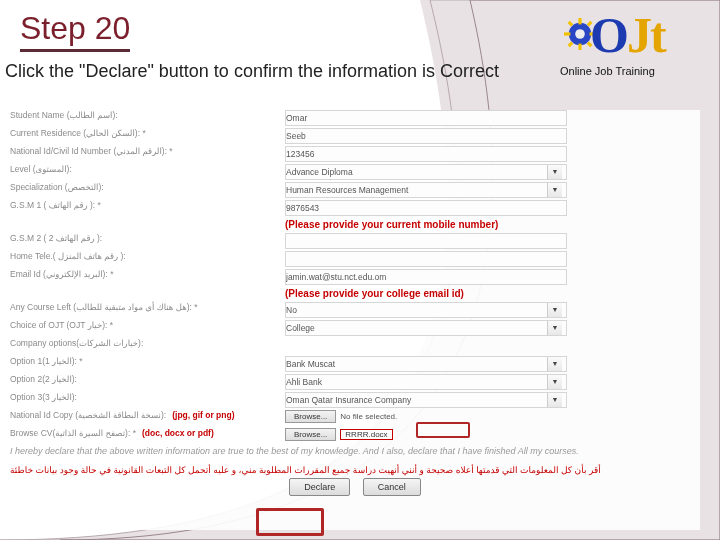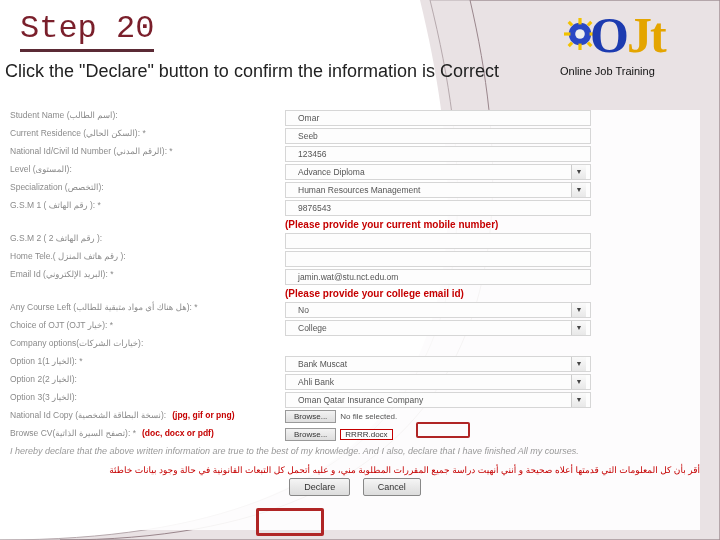--- a/index.html
+++ b/index.html
@@ -1,39 +1,39 @@
 <!DOCTYPE html>
 <html><head>
 <meta charset="utf-8">
 <style>
   html,body{margin:0;padding:0;width:720px;height:540px;font-family:Arial,Helvetica,sans-serif;overflow:hidden;background:#fff}
   .slide{position:relative;width:720px;height:540px;background:#fff}
   .bg-curve{position:absolute;right:0;top:0;bottom:0;width:720px;pointer-events:none}
-  .title{position:absolute;left:20px;top:10px;font-family:Liberation Mono, monospace;font-size:32px;color:#7a1f2b;border-bottom:3px solid #5b2a35;padding-bottom:2px;z-index:3}
+  .title{position:absolute;left:20px;top:10px;font-family:Liberation Sans, sans-serif;font-size:32px;color:#7a1f2b;border-bottom:3px solid #5b2a35;padding-bottom:2px;z-index:3}
   .subtitle{position:absolute;left:5px;top:60px;font-size:18px;color:#222;line-height:1.25;width:510px;z-index:3}
   .logo{position:absolute;right:30px;top:8px;width:130px;text-align:left;z-index:5}
   .logo-mark{position:relative;height:55px}
   .cog{position:absolute;left:4px;top:10px;width:32px;height:32px}
   .ojt{position:absolute;left:30px;top:-2px;font-family:Georgia,serif;font-size:50px;font-weight:bold;letter-spacing:-2px}
   .ojt .o{color:#1d3bb0}.ojt .j{color:#e4a500}.ojt .t{color:#e4a500}
   .logo-txt{font-size:11px;color:#111;margin-top:2px}
   .form-area{position:absolute;left:10px;top:110px;width:690px;height:420px;background:rgba(255,255,255,0.9);z-index:2}
   .row{display:flex;align-items:flex-start;font-size:8.5px;color:#8a8a8a;height:18px}
   .lab{width:275px;display:flex;align-items:center}
   .val-wrap{position:relative;flex:1}
-  .val{border:1px solid #d6d6d6;background:#fdfdfd;font-size:8.5px;color:#555;padding:2px 12px;width:280px;height:10px;line-height:10px;white-space:nowrap;overflow:hidden}
+  .val{border:1px solid #d6d6d6;background:#fdfdfd;font-size:8.5px;color:#555;padding:2px 0;width:280px;height:10px;line-height:10px;white-space:nowrap;overflow:hidden}
   .dd{position:relative}
   .dd .chev{position:absolute;right:4px;top:0;bottom:0;width:14px;border-left:1px solid #ccc;background:linear-gradient(#fafafa,#e8e8e8);display:flex;align-items:center;justify-content:center;font-size:7px;color:#444}
   .hint{font-size:10px;color:#c50000;font-weight:bold;margin:1px 0 3px 275px}
   .ext-hint{color:#c50000;font-size:8.5px;margin-left:6px;font-weight:bold}
   .file-btn{display:inline-block;background:linear-gradient(#f3f3f3,#dedede);border:1px solid #999;font-size:8px;color:#333;padding:1px 8px;margin-right:4px}
   .file-name{display:inline-block;border:1px solid #c50000;padding:0 4px;font-size:8px;color:#333}
   .file-txt{font-size:8px;color:#555}
   .declare{margin-top:0;font-size:9px;color:#999;line-height:1.3;font-style:italic}
-  .ar{direction:rtl;text-align:right;margin-top:6px;font-size:9px;color:#c50000;line-height:1.4}
+  .ar{direction:rtl;text-align:left;margin-top:6px;font-size:9px;color:#c50000;line-height:1.4}
   .actions{margin-top:0;text-align:center}
   .btn{display:inline-block;background:linear-gradient(#f5f5f5,#dcdcdc);border:1px solid #888;font-size:9px;color:#333;padding:3px 14px;margin:0 4px;border-radius:2px}
   .highlight{position:absolute;border:3px solid #b02525;border-radius:2px;z-index:6;pointer-events:none}
 </style>
 </head>
 <body>
 
 <div class="slide">
 
   <svg class="bg-curve" viewBox="0 0 720 540" preserveAspectRatio="none">

